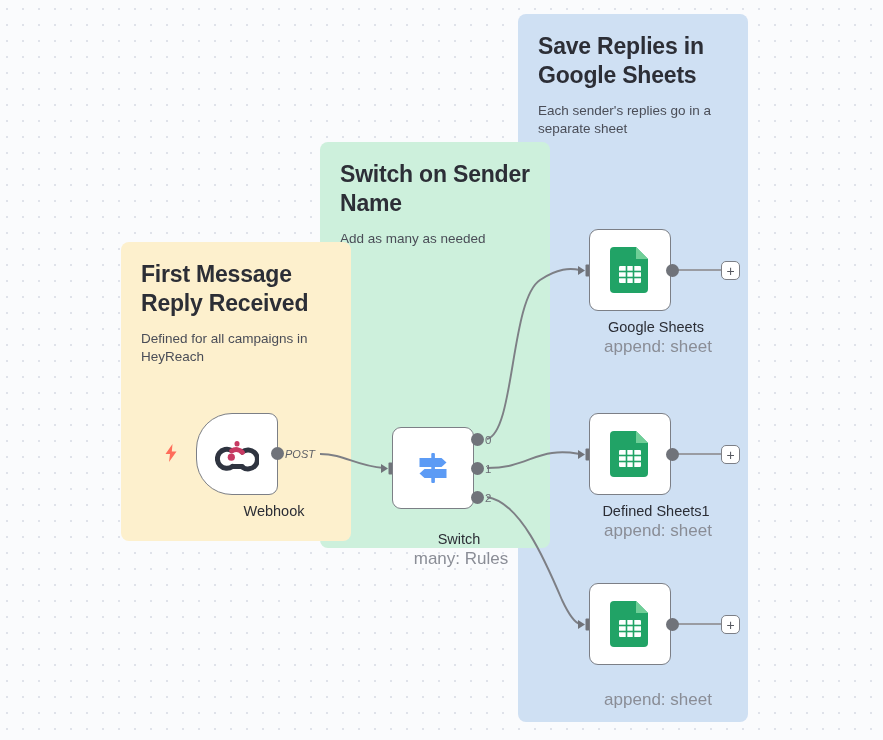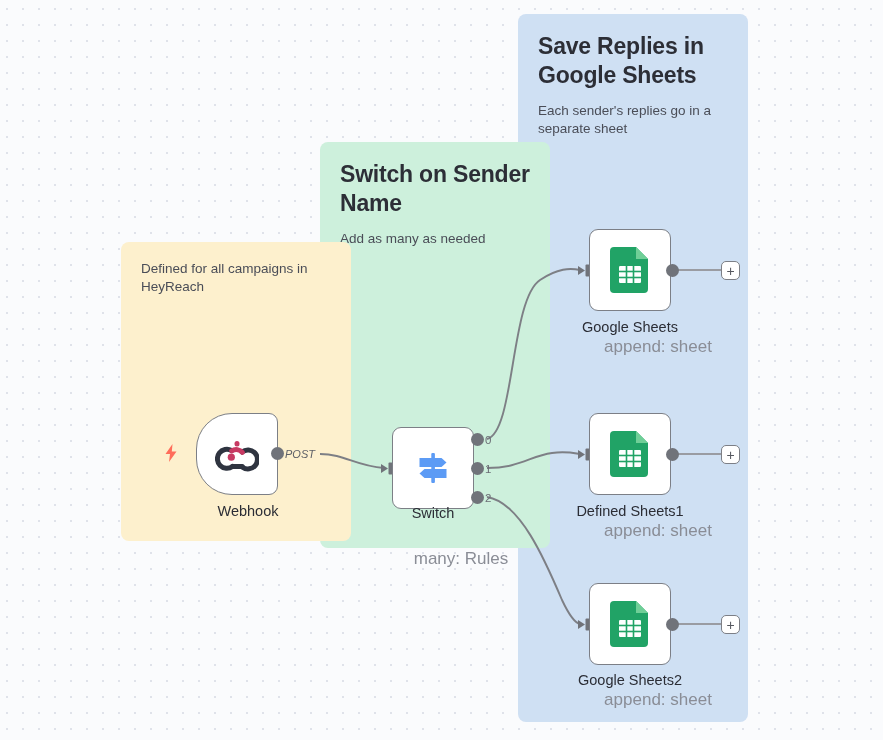--- a/index.html
+++ b/index.html
@@ -91,20 +91,21 @@
   .node.trigger {
     border-radius: 36px 9px 9px 36px;
   }
   .node-caption {
     position: absolute;
     text-align: center;
     font-size: 14.5px;
     color: #2b2d35;
     white-space: nowrap;
     line-height: 17px;
+    padding-left: 26px;
   }
   .node-sub {
     position: absolute;
     text-align: center;
     font-size: 17px;
     color: #8a8d96;
     white-space: nowrap;
     line-height: 14px;
     padding-left: 28px;
   }
@@ -162,20 +163,21 @@
     <div class="s-title">Save Replies in Google Sheets</div>
     <div class="s-body">Each sender's replies go in a separate sheet</div>
   </div>
 
   <div class="sticky sticky-green" id="sticky-switch">
     <div class="s-title">Switch on Sender Name</div>
     <div class="s-body">Add as many as needed</div>
   </div>
 
   <div class="sticky sticky-yellow" id="sticky-reply">
+    <div class="s-title">First Message Reply Received</div>
     <div class="s-body">Defined for all campaigns in HeyReach</div>
   </div>
 
   <svg id="edges" viewBox="0 0 883 740">
 
     <path class="edge-path" d="M 320 454 C 345 454, 355 466, 384 468"></path>
 
     <path class="edge-path" d="M 487 439 C 515 432, 510 300, 540 280 C 558 268, 570 268, 580 270"></path>
 
     <path class="edge-path" d="M 487 468 C 520 468, 530 456, 552 453 C 565 451, 574 453, 580 454"></path>
@@ -223,21 +225,21 @@
 
       <path d="M35.5 23 L13.5 23 L8.5 27.5 L13.5 32 L35.5 32 Z" fill="#5C9BF5"></path>
     </svg>
   </div>
   <div class="out-dot" style="left:471px; top:433px;"></div>
   <div class="out-label" style="left:485px; top:434px;">0</div>
   <div class="out-dot" style="left:471px; top:462px;"></div>
   <div class="out-label" style="left:485px; top:463px;">1</div>
   <div class="out-dot" style="left:471px; top:491px;"></div>
   <div class="out-label" style="left:485px; top:492px;">2</div>
-  <div class="node-caption" style="left:353px; top:505px; width:160px;">Switch</div>
+  <div class="node-caption" style="left:353px; top:531px; width:160px;">Switch</div>
   <div class="node-sub" style="left:353px; top:552px; width:160px;">many: Rules</div>
 
   <svg class="in-arrow" style="left:578px; top:263px;" viewBox="0 0 15 15">
     <path d="M0 3 L7 7.5 L0 12 Z" fill="#70737a"></path>
     <rect x="7.5" y="1.5" width="4" height="12" rx="1" fill="#70737a"></rect>
   </svg>
   <div class="node" style="left:589px; top:229px;">
     <svg width="40" height="46" viewBox="0 0 40 46">
       <path d="M4 0 H26 L38 12 V42 A4 4 0 0 1 34 46 H4 A4 4 0 0 1 0 42 V4 A4 4 0 0 1 4 0 Z" fill="#21A366"></path>
       <path d="M26 0 L38 12 H26 Z" fill="#6fcf97"></path>
@@ -289,16 +291,15 @@
       <g stroke="#21A366" stroke-width="1.6">
         <line x1="9" y1="24.5" x2="31" y2="24.5"></line>
         <line x1="9" y1="30.5" x2="31" y2="30.5"></line>
         <line x1="16.5" y1="19" x2="16.5" y2="36"></line>
         <line x1="23.5" y1="19" x2="23.5" y2="36"></line>
       </g>
     </svg>
   </div>
   <div class="out-dot" style="left:666px; top:618px;"></div>
   <div class="plus-btn" style="left:721px; top:615px;">+</div>
-  <div class="node-caption" style="left:550px; top:672px; width:160px;">Google Sheets2</div>
   <div class="node-sub" style="left:550px; top:693px; width:160px;">append: sheet</div>
 
 </div>
 
 </body></html>

